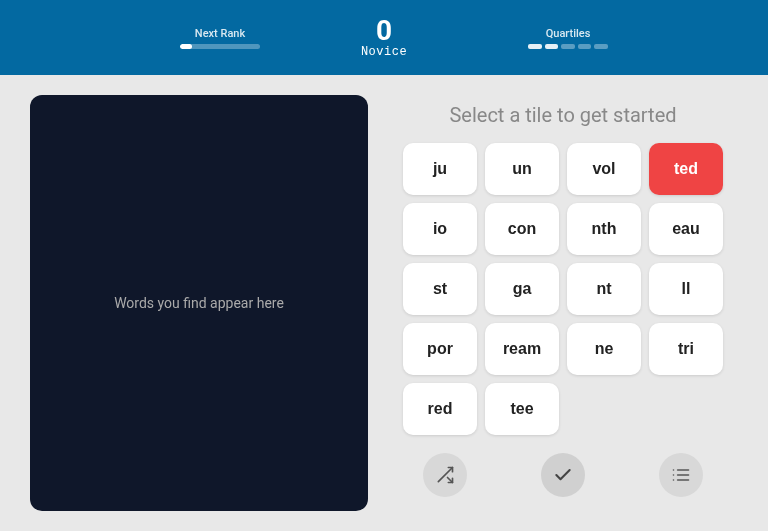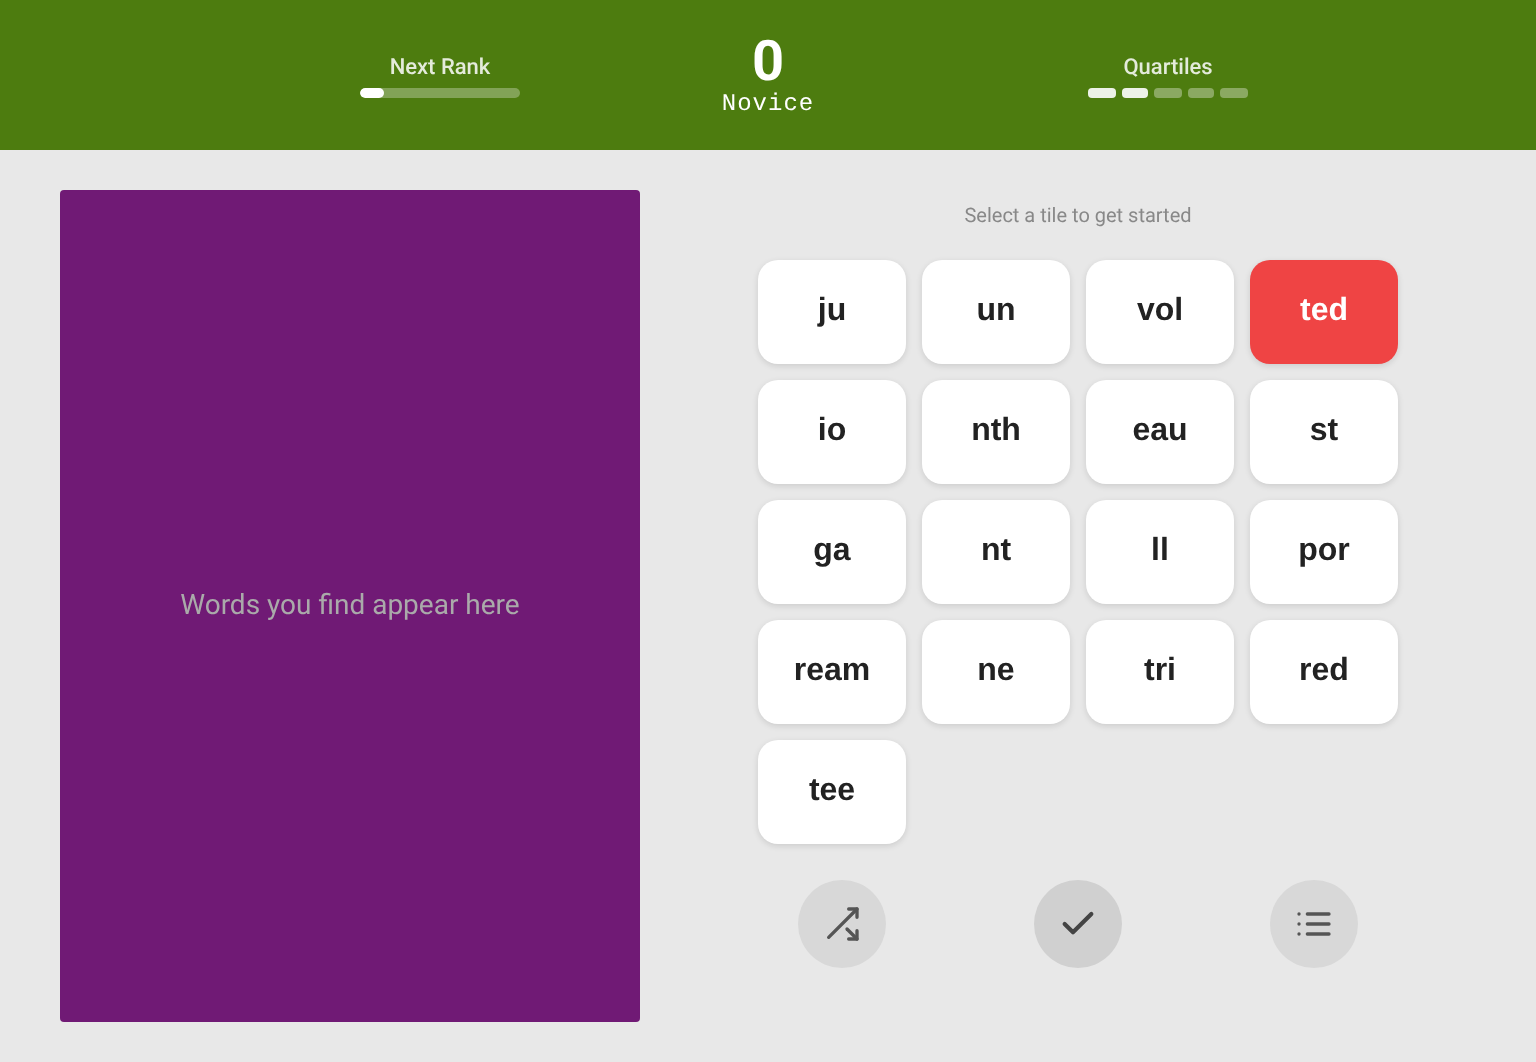--- a/index.html
+++ b/index.html
@@ -6,21 +6,21 @@
     body {
       font-family: -apple-system, BlinkMacSystemFont, 'Segoe UI', Roboto, sans-serif;
       background: #e8e8e8;
       width: 768px;
       height: 531px;
       overflow: hidden;
     }
 
     
     .header {
-      background: #4d7c0f;
+      background: #0369a1;
       height: 75px;
       display: flex;
       align-items: center;
       justify-content: center;
       position: relative;
       padding: 0 36px;
     }
     .header-center {
       display: flex;
       flex-direction: column;
@@ -44,21 +44,21 @@
     }
     .header-left {
       position: absolute;
       left: 180px;
       display: flex;
       flex-direction: column;
       align-items: center;
     }
     .header-right {
       position: absolute;
-      right: 144px;
+      right: 160px;
       display: flex;
       flex-direction: column;
       align-items: center;
     }
     .header-label {
       color: rgba(255,255,255,0.85);
       font-size: 11px;
       font-weight: 500;
       margin-bottom: 4px;
     }
@@ -90,44 +90,44 @@
     
     .main {
       display: flex;
       padding: 20px 30px;
       gap: 20px;
       height: calc(531px - 75px);
     }
 
     
     .word-list-panel {
-      background: #701a75;
-      border-radius: 2px;
-      width: 290px;
+      background: #0f172a;
+      border-radius: 12px;
+      width: 338px;
       min-height: 400px;
       display: flex;
       align-items: center;
       justify-content: center;
       flex-shrink: 0;
     }
     .word-list-placeholder {
       color: #aaa;
       font-size: 14px;
     }
 
     
     .game-panel {
       flex: 1;
       display: flex;
       flex-direction: column;
       align-items: center;
     }
     .select-hint {
       color: #888;
-      font-size: 10px;
+      font-size: 20px;
       margin-bottom: 16px;
       margin-top: 8px;
     }
 
     
     .tile-grid {
       display: grid;
       grid-template-columns: repeat(4, 1fr);
       gap: 8px;
       width: 320px;
@@ -219,20 +219,21 @@
 
   <div class="game-panel">
     <span class="select-hint">Select a tile to get started</span>
 
     <div class="tile-grid" id="tile-grid">
     <button class="tile">ju</button>
         <button class="tile">un</button>
         <button class="tile">vol</button>
         <button class="tile selected">ted</button>
         <button class="tile">io</button>
+        <button class="tile">con</button>
         <button class="tile">nth</button>
         <button class="tile">eau</button>
         <button class="tile">st</button>
         <button class="tile">ga</button>
         <button class="tile">nt</button>
         <button class="tile">ll</button>
         <button class="tile">por</button>
         <button class="tile">ream</button>
         <button class="tile">ne</button>
         <button class="tile">tri</button>

